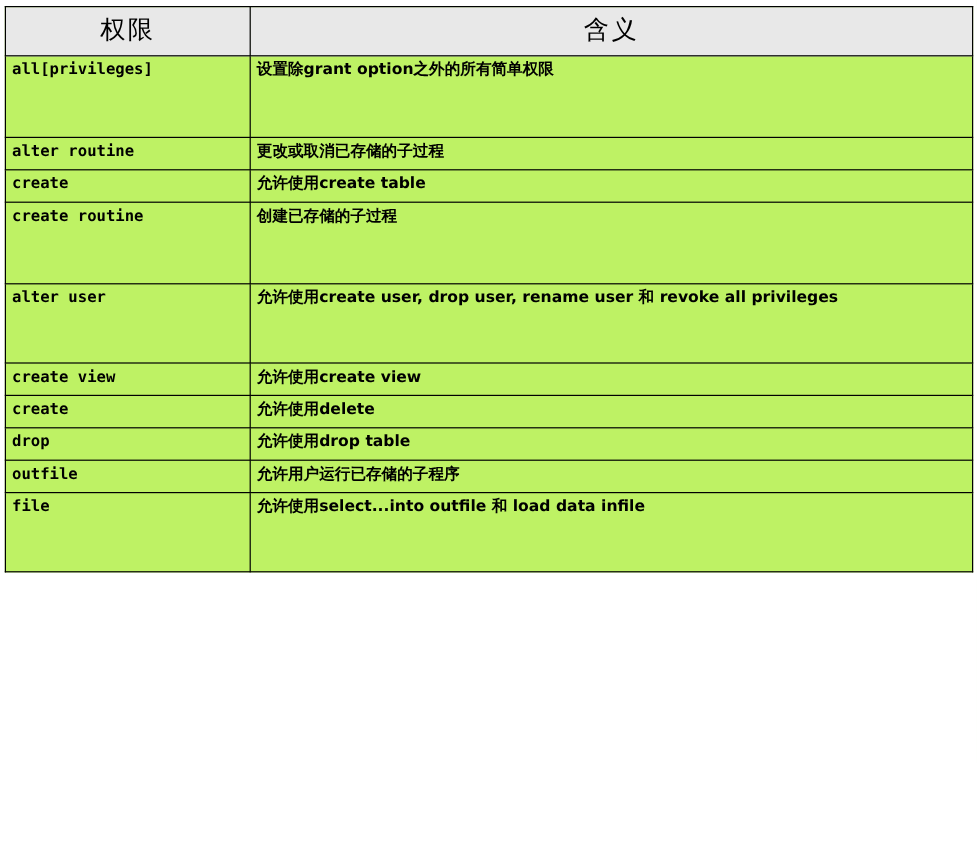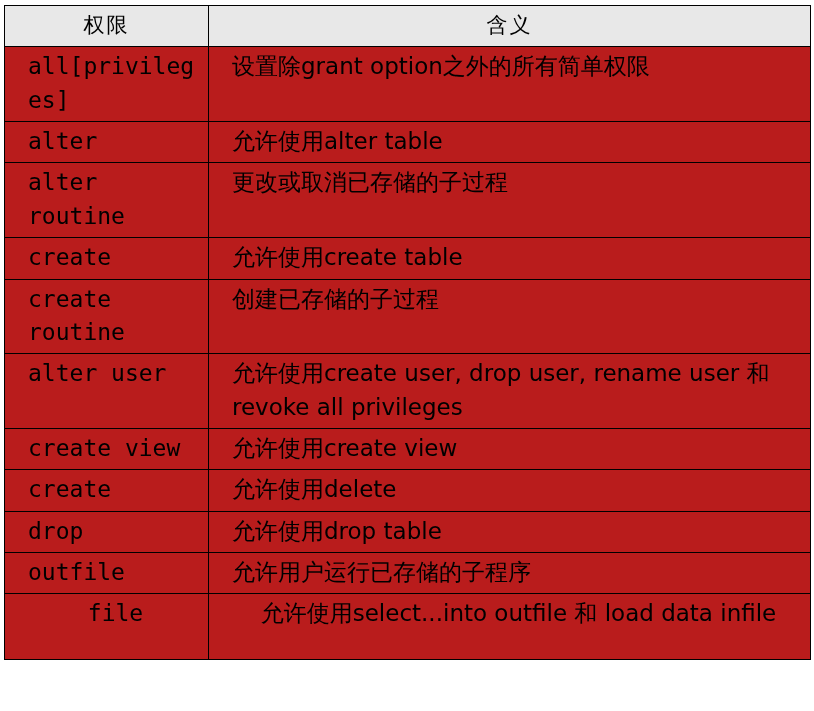--- a/index.html
+++ b/index.html
@@ -19,33 +19,34 @@
     height: 711px;
     position: relative;
     background: #ffffff;
     box-sizing: border-box;
   }
   table.priv-table {
     border-collapse: collapse;
     width: 806px;
     margin: 5px 0 0 4px;
     table-layout: fixed;
-    background: #b91c1c;
+    background: #bef264;
   }
   table.priv-table col.c1 { width: 204px; }
   table.priv-table col.c2 { width: 602px; }
   table.priv-table th,
   table.priv-table td {
     border: 1px solid #000000;
     vertical-align: top;
-    padding: 3px 5px 4px 23px;
-    font-size: 23px;
+    padding: 3px 5px 4px 5px;
+    font-size: 13px;
     line-height: 1.45;
     word-wrap: break-word;
     overflow-wrap: break-word;
+    font-weight: bold;
   }
   table.priv-table thead th {
     background: #e8e8e8;
     text-align: center;
     font-weight: normal;
     font-family: "DejaVu Serif", serif;
     font-size: 21px;
     letter-spacing: 2px;
     padding: 4px 5px 6px 5px;
   }
@@ -57,45 +58,41 @@
   }
   td.priv-desc {
     font-family: "DejaVu Sans", sans-serif;
     font-size: 19px;
     line-height: 1.5;
   }
   .tall-1 { height: 60px; }
   .tall-2 { height: 60px; }
   .tall-3 { height: 88px; }
   .tall-4 { height: 58px; }
-  .tall-5 { height: 58px; text-align: center; }
+  .tall-5 { height: 58px; }
 </style>
 </head>
 <body>
 
 <div class="page">
   <table class="priv-table">
     <colgroup>
       <col class="c1">
       <col class="c2">
     </colgroup>
     <thead>
       <tr>
         <th>权限</th>
         <th>含义</th>
       </tr>
     </thead>
     <tbody>
       <tr>
         <td class="priv-name tall-1">all[privileges]</td>
         <td class="priv-desc tall-1">设置除grant option之外的所有简单权限</td>
-      </tr>
-      <tr>
-        <td class="priv-name">alter</td>
-        <td class="priv-desc">允许使用alter table</td>
       </tr>
       <tr>
         <td class="priv-name">alter routine</td>
         <td class="priv-desc">更改或取消已存储的子过程</td>
       </tr>
       <tr>
         <td class="priv-name">create</td>
         <td class="priv-desc">允许使用create table</td>
       </tr>
       <tr>

